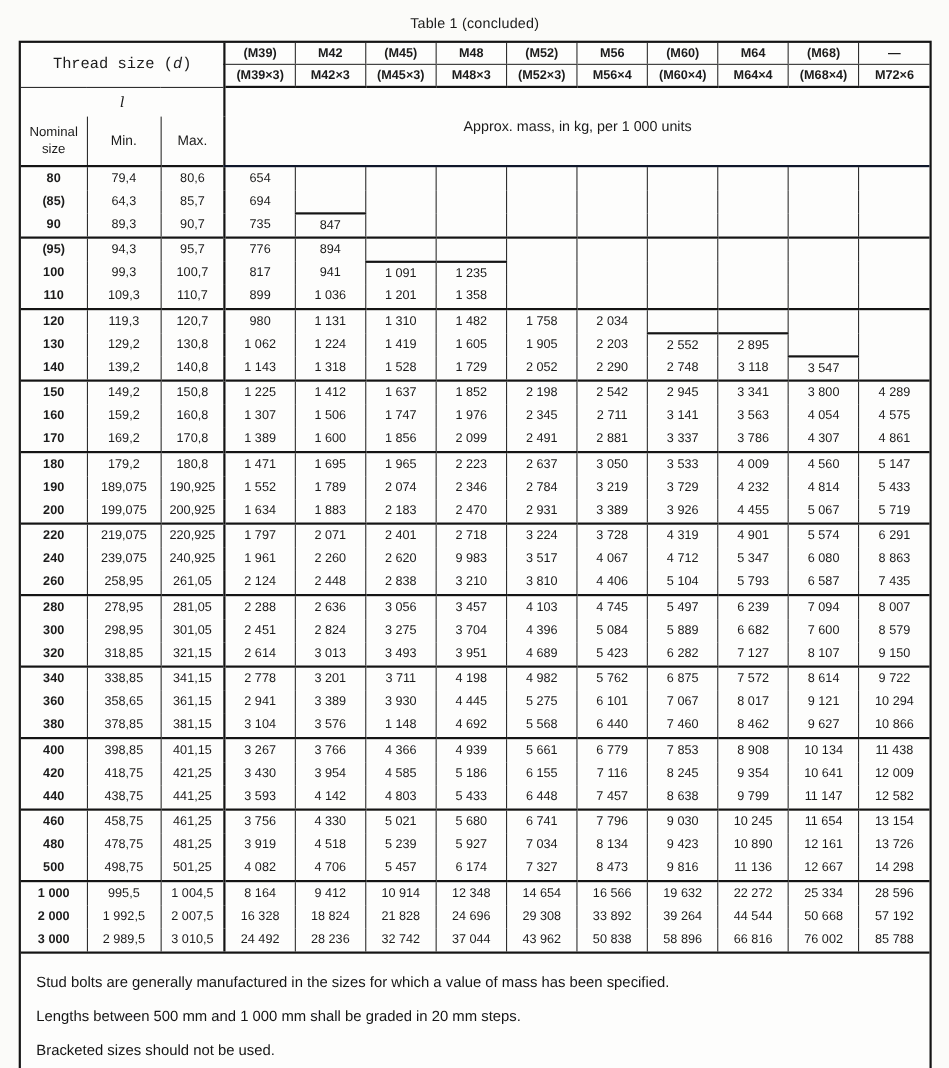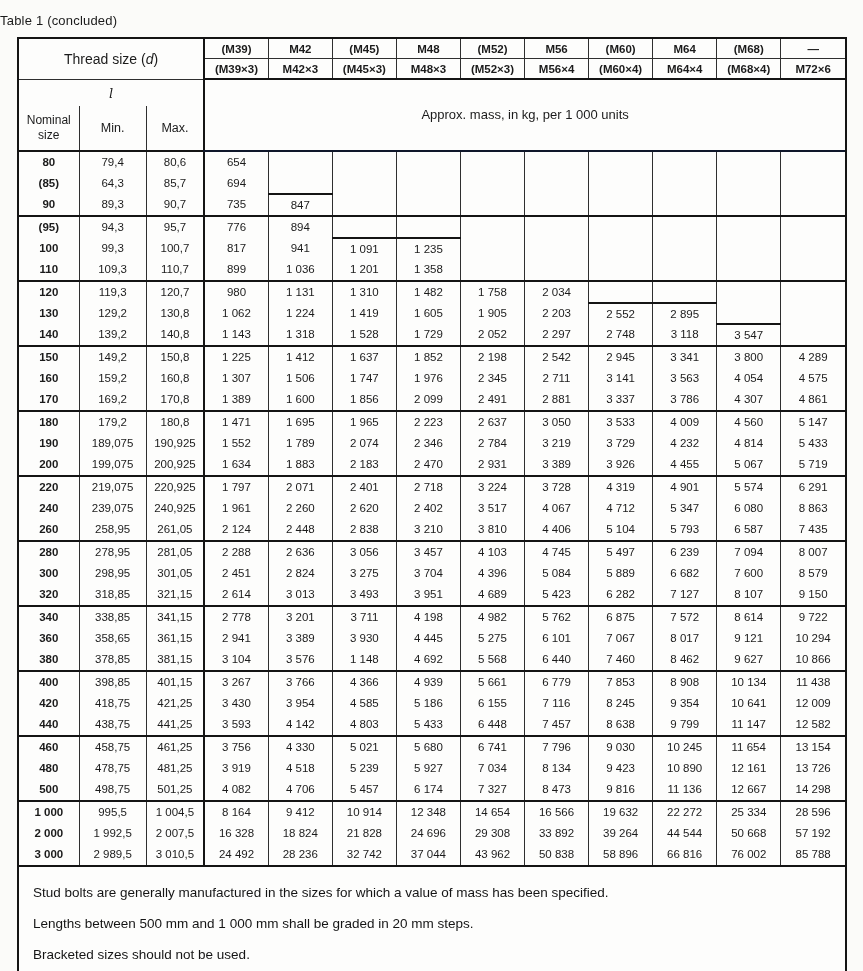--- a/index.html
+++ b/index.html
@@ -4,21 +4,21 @@
 <style>
   html,body{margin:0;padding:0;}
   body{
     width:863px;height:971px;
     background:#fbfbf9;
     font-family:"Liberation Sans","DejaVu Sans",sans-serif;
     color:#1b1b1b;
     -webkit-font-smoothing:antialiased;
   }
   .title{
-    text-align:left;
+    text-align:center;
     font-size:13px;
     padding:13px 0 9px 0;
     letter-spacing:.2px;
   }
   .frame{
     margin:0 16px 0 17px;
     border:2px solid #141414;
     background:#fdfdfc;
   }
   table{
@@ -31,20 +31,21 @@
     text-align:center;
     vertical-align:middle;
     white-space:nowrap;
     overflow:hidden;
   }
   
   .th-label{
     font-size:14px;
     border-right:2px solid #141414;
     border-bottom:1px solid #2f2f2f;
+    font-family:Liberation Mono, monospace;
   }
   .th-thread{
     font-weight:bold;
     font-size:11.5px;
     height:19px;
     border-left:1px solid #2f2f2f;
     border-bottom:1px solid #2f2f2f;
   }
   .th-thread-b{
     border-bottom:2px solid #141414;
@@ -297,21 +298,21 @@
           </tr>
           <tr>
             <td class="c-nom">140</td>
             <td class="c-mm">139,2</td>
             <td class="c-mm c-max">140,8</td>
             <td class="c-val">1 143</td>
             <td class="c-val">1 318</td>
             <td class="c-val">1 528</td>
             <td class="c-val">1 729</td>
             <td class="c-val">2 052</td>
-            <td class="c-val">2 297</td>
+            <td class="c-val">2 290</td>
             <td class="c-val">2 748</td>
             <td class="c-val">3 118</td>
             <td class="c-val stair">3 547</td>
             <td class="c-val"></td>
           </tr>
           <tr class="group-start">
             <td class="c-nom">150</td>
             <td class="c-mm">149,2</td>
             <td class="c-mm c-max">150,8</td>
             <td class="c-val">1 225</td>
@@ -415,21 +416,21 @@
             <td class="c-val">5 574</td>
             <td class="c-val">6 291</td>
           </tr>
           <tr>
             <td class="c-nom">240</td>
             <td class="c-mm">239,075</td>
             <td class="c-mm c-max">240,925</td>
             <td class="c-val">1 961</td>
             <td class="c-val">2 260</td>
             <td class="c-val">2 620</td>
-            <td class="c-val">2 402</td>
+            <td class="c-val">9 983</td>
             <td class="c-val">3 517</td>
             <td class="c-val">4 067</td>
             <td class="c-val">4 712</td>
             <td class="c-val">5 347</td>
             <td class="c-val">6 080</td>
             <td class="c-val">8 863</td>
           </tr>
           <tr>
             <td class="c-nom">260</td>
             <td class="c-mm">258,95</td>

